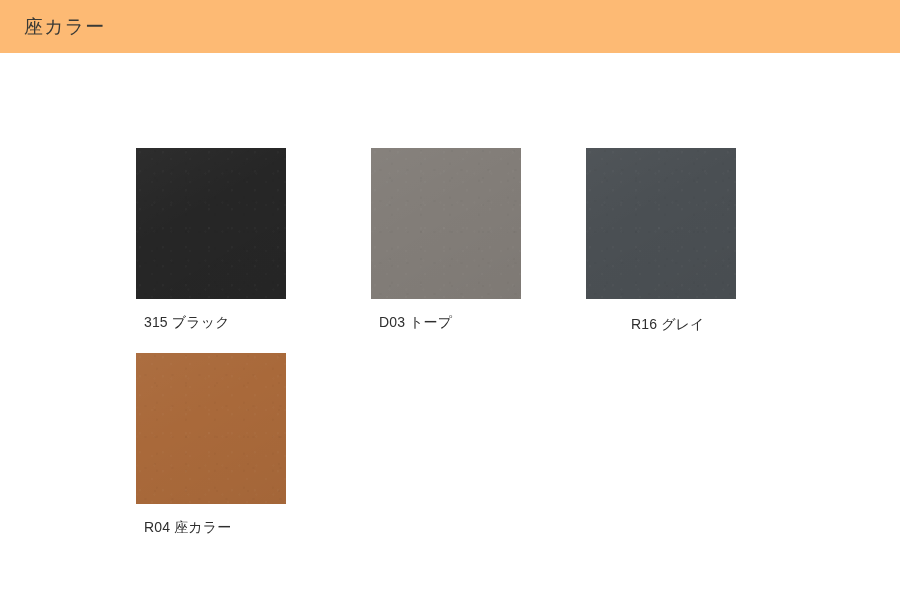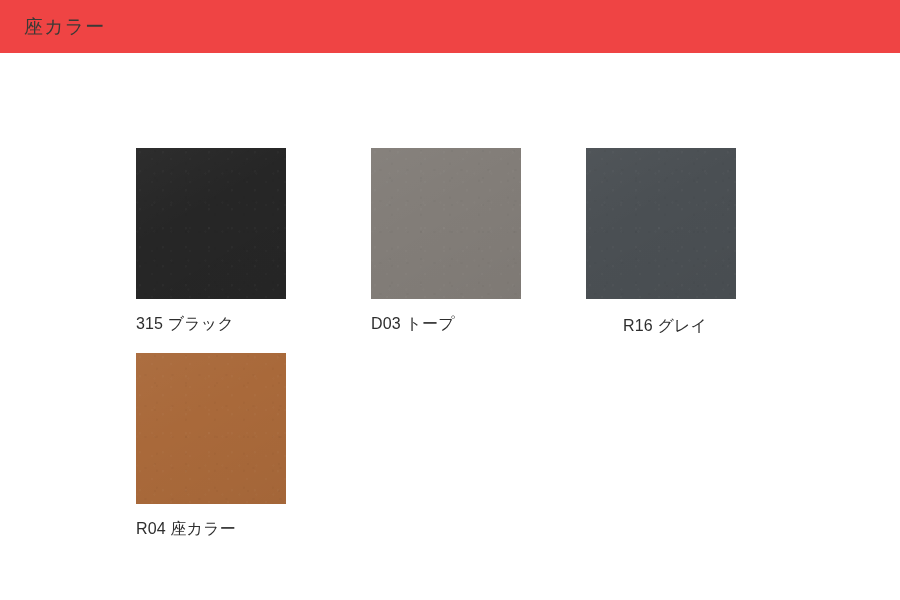--- a/index.html
+++ b/index.html
@@ -23,21 +23,21 @@
     background: #ffffff;
   }
 
   
   .header-band {
     position: absolute;
     left: 0;
     top: 0;
     width: 900px;
     height: 53px;
-    background: #ef4444;
+    background: #fdba74;
     box-sizing: border-box;
   }
   .header-title {
     position: absolute;
     left: 24px;
     top: 0;
     height: 53px;
     line-height: 53px;
     font-size: 19px;
     font-weight: 400;
@@ -91,26 +91,27 @@
     inset: 0;
     pointer-events: none;
     background: linear-gradient(150deg,
                 rgba(255,255,255,0.035) 0%,
                 rgba(255,255,255,0.0) 42%,
                 rgba(0,0,0,0.030) 100%);
   }
 
   .swatch-label {
     margin-top: 14px;
-    font-size: 16px;
+    font-size: 14px;
     line-height: 1.35;
     color: #2e2e2e;
     letter-spacing: 0.01em;
     white-space: nowrap;
     font-family: "Liberation Sans", "DejaVu Sans", sans-serif;
+    margin-left: 8px;
   }
 </style>
 </head>
 <body>
 
 <div id="page">
 
   <div class="header-band">
     <div class="header-title">座カラー</div>
   </div>

